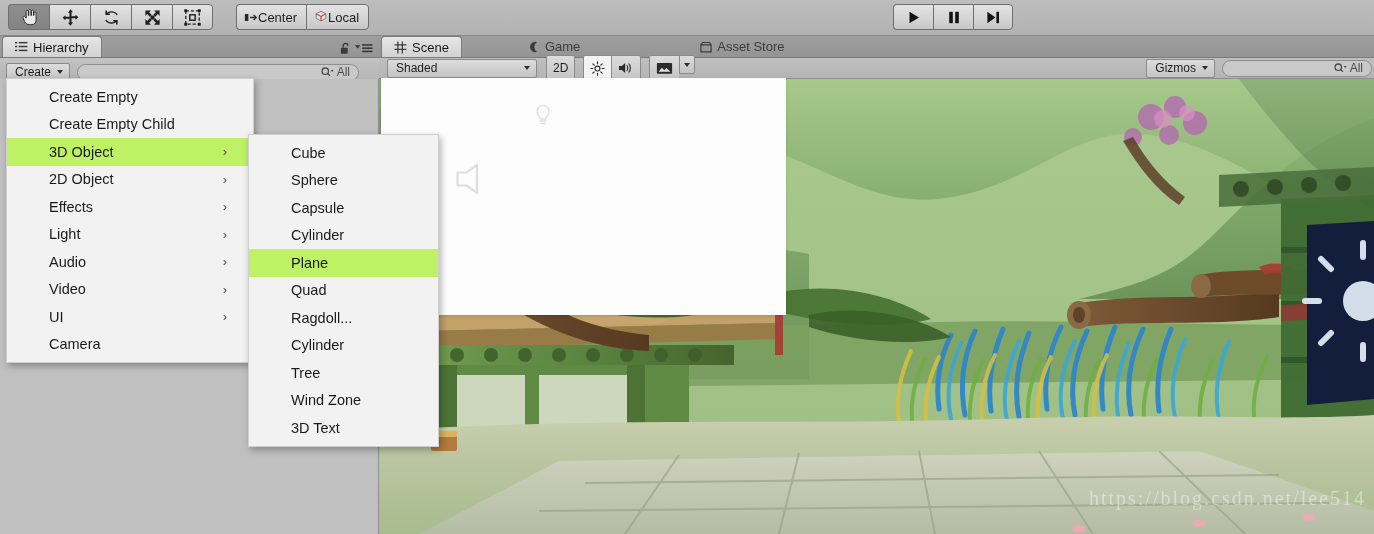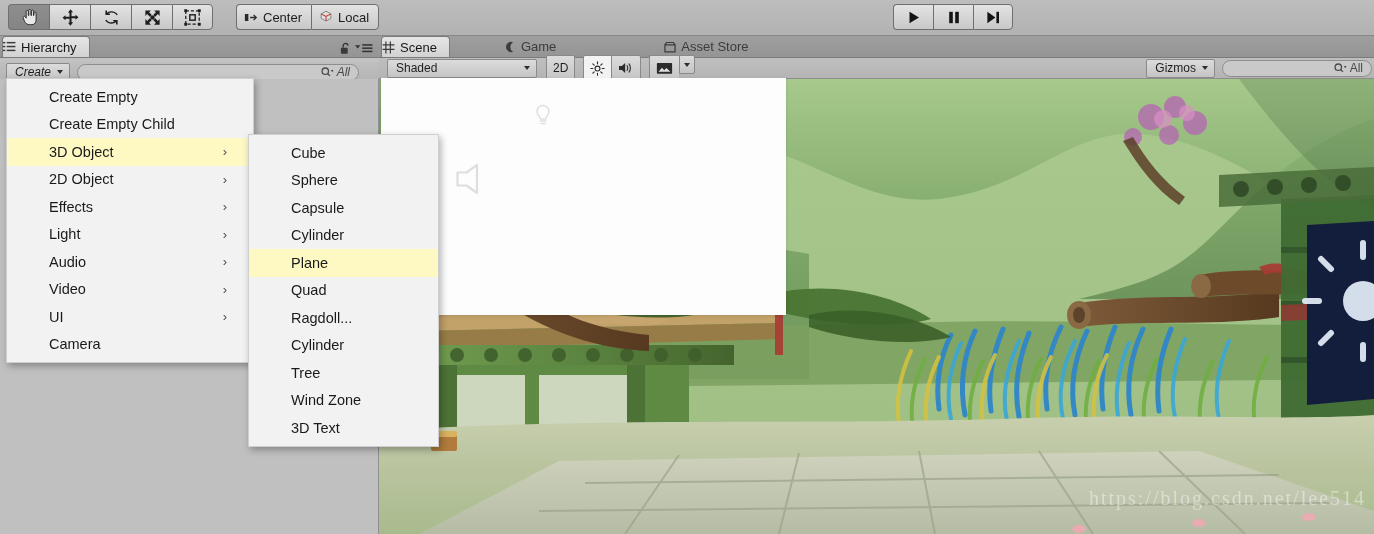--- a/index.html
+++ b/index.html
@@ -32,60 +32,60 @@
   }
   .tb-btn:last-child { border-right-width: 1px; }
   .tb-btn.first { border-radius: 4px 0 0 4px; }
   .tb-btn.last  { border-radius: 0 4px 4px 0; }
   .tb-btn.active { background: linear-gradient(#8e8e8e, #848484); }
 
   #transform-tools { left: 8px; top: 4px; }
   #transform-tools .tb-btn { width: 41px; }
 
   #pivot-tools { left: 236px; top: 4px; }
-  #pivot-tools .tb-btn { padding: 0 9px 0 7px; gap: 5px; font-size: 13px; align-items: center; }
+  #pivot-tools .tb-btn { padding: 0 9px 0 7px; font-size: 13px; align-items: center; }
 
   #play-tools { left: 893px; top: 4px; }
   #play-tools .tb-btn { width: 40px; }
 
   svg.ic { display: block; }
 
   
   .panel-tabbar {
     position: absolute; height: 22px;
     background: linear-gradient(#9f9f9f, #949494);
     border-bottom: 1px solid #7b7b7b;
     display: flex; align-items: flex-end;
   }
   #hierarchy-tabbar { left: 0; top: 36px; width: 379px; }
   #scene-tabbar { left: 379px; top: 36px; width: 995px; gap: 40px; }
 
   .tab {
     display: flex; align-items: center; gap: 5px;
-    height: 21px; padding: 0 12px 0 0;
+    height: 21px; padding: 0 12px 0 12px;
     font-size: 13px; color: #3c3c3c;
     cursor: default;
     background: transparent;
   }
   .tab.active {
     background: linear-gradient(#e6e6e6, #d2d2d2);
     border: 1px solid #7b7b7b; border-bottom: none;
     border-radius: 4px 4px 0 0;
     color: #171717;
     margin-left: 2px;
   }
   .tab-icons { margin-left: auto; display: flex; align-items: center; gap: 4px; padding: 0 6px 2px 0; }
 
   .panel-toolbar {
     position: absolute; height: 21px;
     background: linear-gradient(#bfbfbf, #b4b4b4);
     border-bottom: 1px solid #8d8d8d;
     display: flex; align-items: center;
   }
-  #hierarchy-toolbar { left: 0; top: 62px; width: 379px; font-style: italic; }
+  #hierarchy-toolbar { left: 0; top: 62px; width: 379px; }
   #scene-toolbar { left: 379px; top: 58px; width: 995px; }
 
   .tool-drop {
     display: flex; align-items: center; gap: 6px;
     height: 19px; padding: 0 6px 0 8px; margin: 0 1px;
     font-size: 12px; color: #1e1e1e;
     background: linear-gradient(#dcdcdc, #c4c4c4);
     border: 1px solid #8a8a8a; border-radius: 2px;
     cursor: default; white-space: nowrap;
   }
@@ -167,21 +167,21 @@
   .menu-item {
     display: flex; align-items: center;
     height: 27.5px;
     padding: 0 26px 0 42px;
     font-size: 14.5px;
     color: #1a1a1a;
     cursor: default;
     white-space: nowrap;
   }
   #submenu-3d .menu-item { padding-left: 42px; }
-  .menu-item.highlight { background: #fef9c3; }
+  .menu-item.highlight { background: #bef264; }
   .menu-arrow {
     margin-left: auto;
     font-size: 13px; color: #4d4d4d;
     line-height: 1;
   }
 </style>
 </head>
 <body>
 
 <div id="app">

